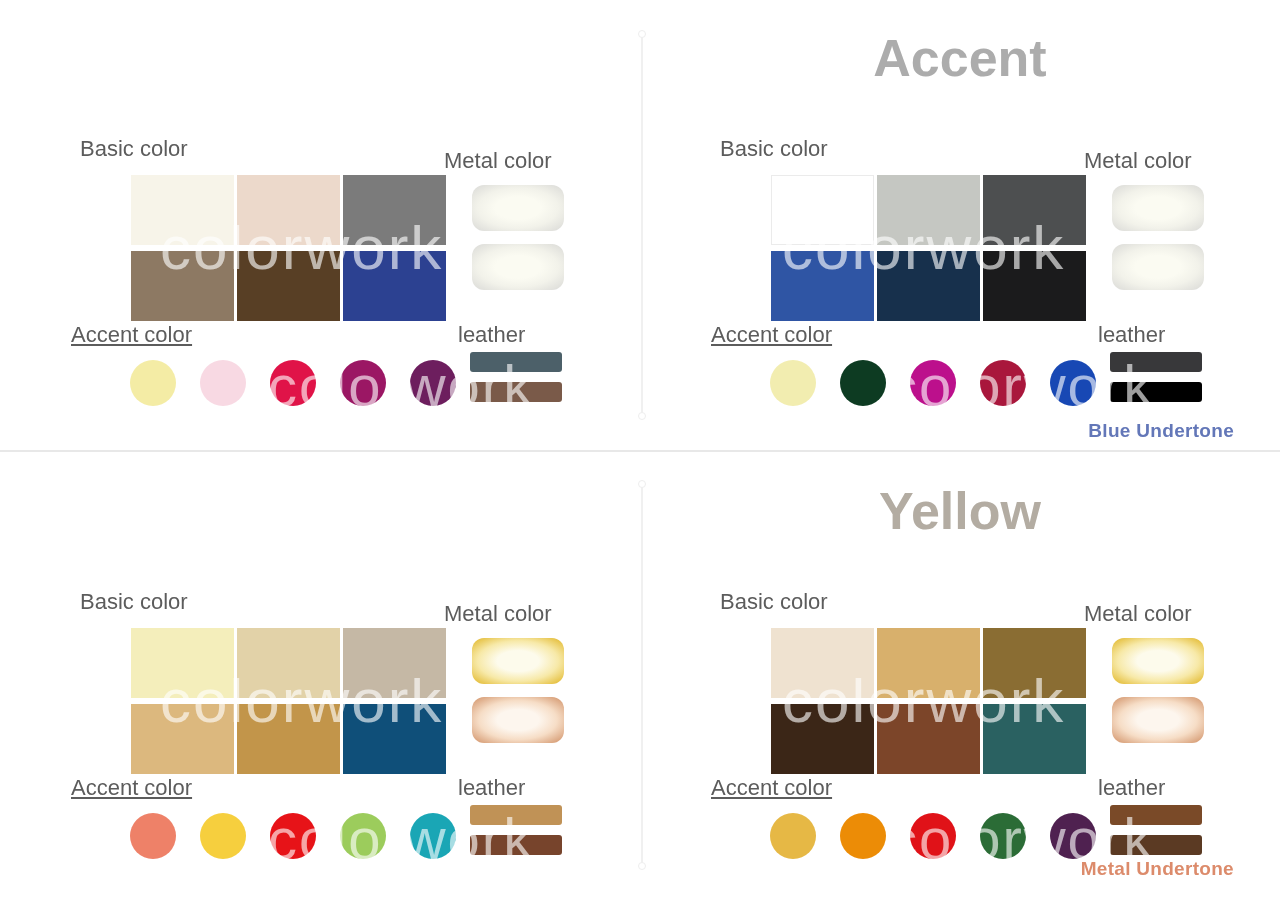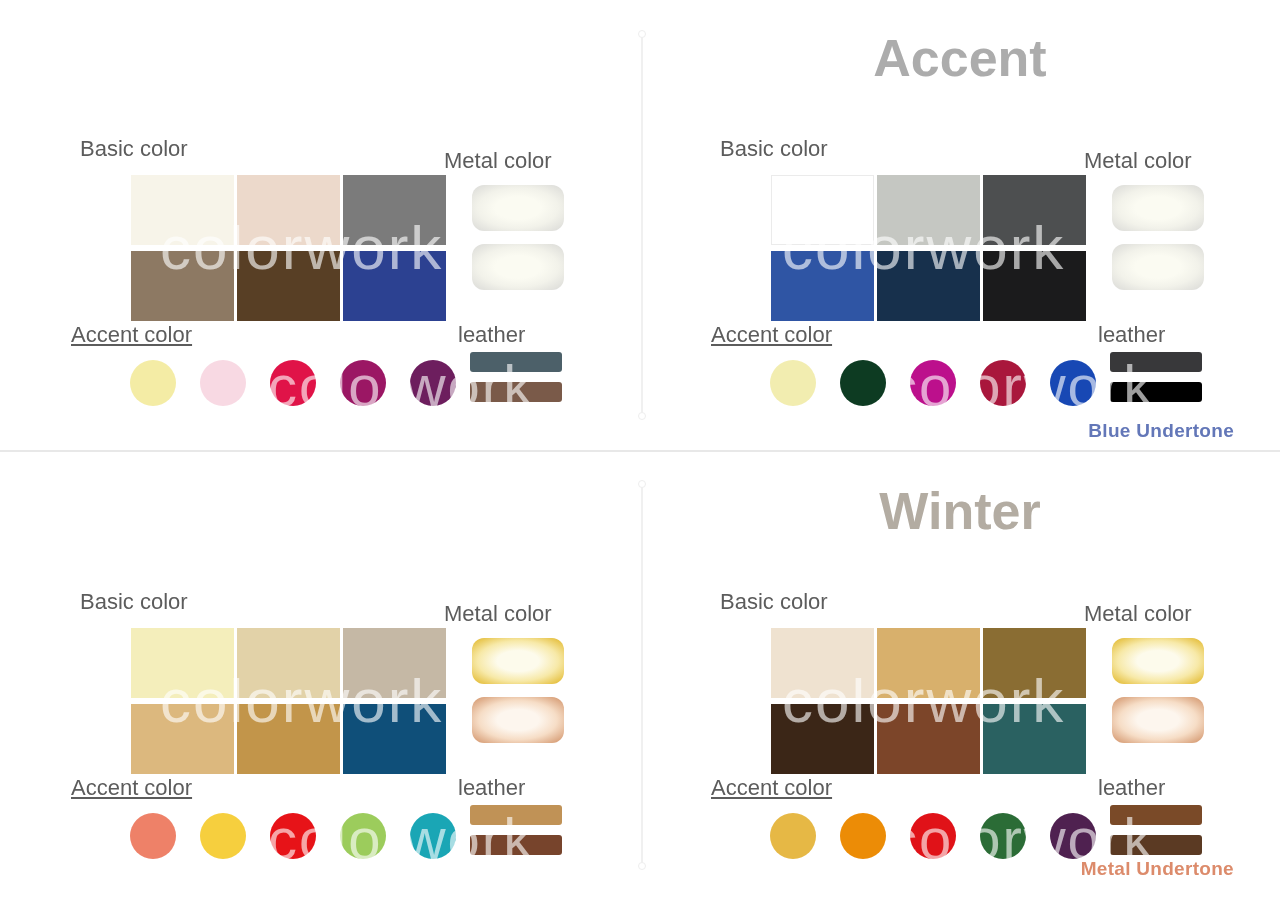--- a/index.html
+++ b/index.html
@@ -271,21 +271,21 @@
       </div>
     <div class="leather-col">
         <div class="leather-bar" style="background: rgb(192, 146, 86);"></div>
         <div class="leather-bar" style="background: rgb(119, 68, 44);"></div>
       </div>
     <span class="watermark">colorwork</span>
     <span class="watermark lower">colorwork</span>
   </section>
 
   <section class="quad q-autumn">
-    <h1 class="season-title" style="color: rgb(179, 172, 162);">Winter</h1>
+    <h1 class="season-title" style="color: rgb(179, 172, 162);">Yellow</h1>
     <span class="label basic">Basic color</span>
     <span class="label metal">Metal color</span>
     <span class="label accent">Accent color</span>
     <span class="label leather">leather</span>
     <div class="basic-grid">
         <div class="swatch" style="background: rgb(239, 226, 208);"></div>
         <div class="swatch" style="background: rgb(216, 176, 108);"></div>
         <div class="swatch" style="background: rgb(138, 109, 51);"></div>
         <div class="swatch" style="background: rgb(59, 38, 23);"></div>
         <div class="swatch" style="background: rgb(124, 69, 41);"></div>

